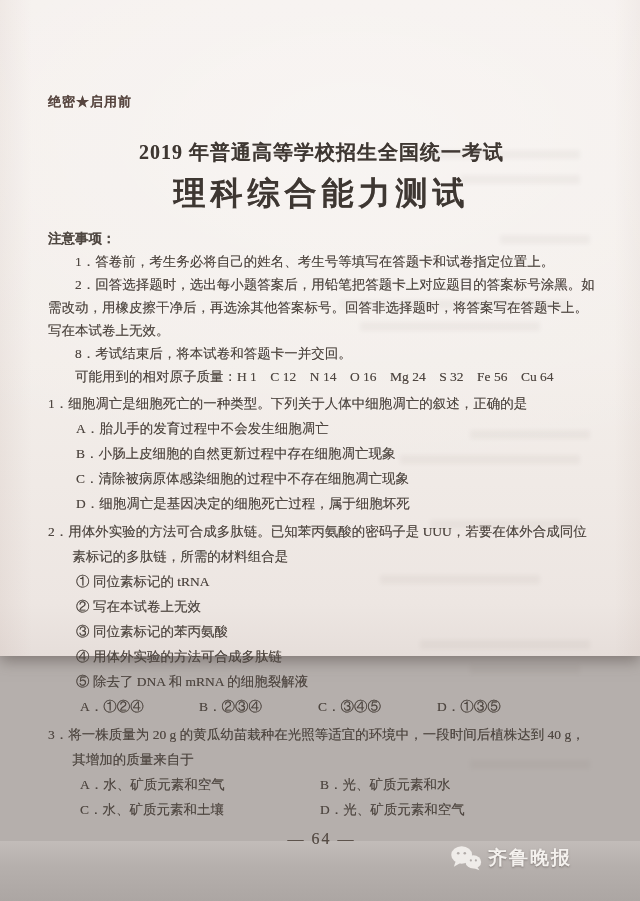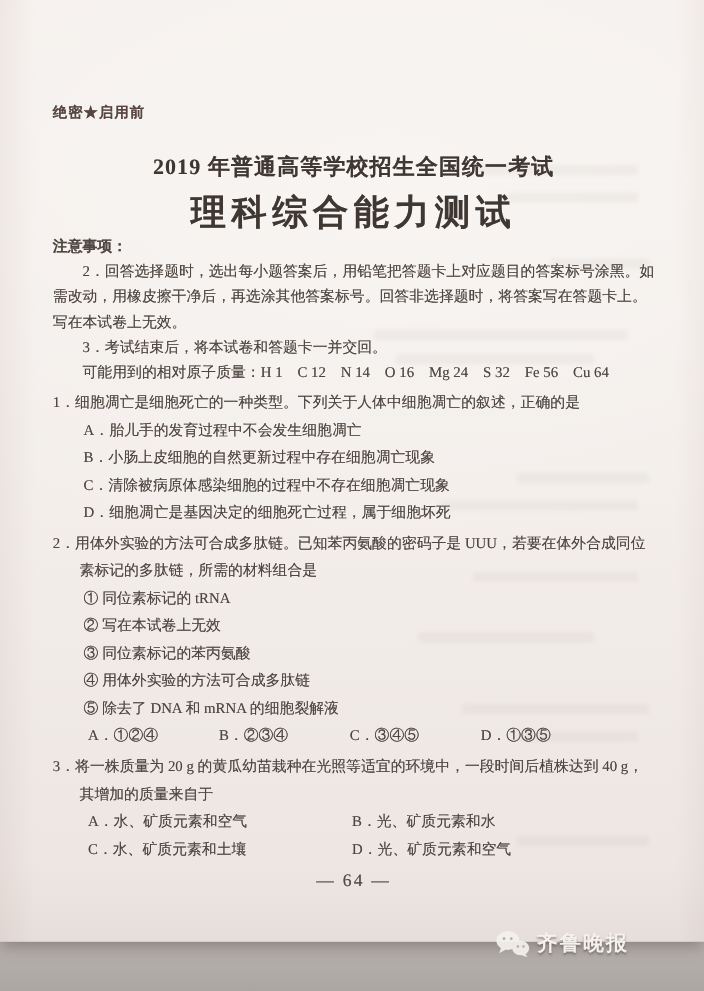--- a/index.html
+++ b/index.html
@@ -17,21 +17,21 @@
     color:var(--ink);
     position:relative;
   }
   .photo{position:absolute;inset:0;}
   
   .strip{
     position:absolute;left:0;right:0;bottom:0;height:60px;
     background:linear-gradient(180deg,#c2bcb9 0%,#b6b0ad 40%,#aca6a3 100%);
   }
   .paper{
-    position:absolute;top:0;left:0;width:640px;height:856px;
+    position:absolute;top:0;left:0;width:640px;height:656px;
     background:
       radial-gradient(900px 500px at 55% 20%, rgba(255,255,255,0.35), rgba(255,255,255,0) 70%),
       linear-gradient(90deg, rgba(165,135,125,0.10) 0%, rgba(165,135,125,0) 5%, rgba(165,135,125,0) 96%, rgba(165,135,125,0.08) 100%),
       linear-gradient(180deg,#f5f0ed 0%,#f3eeea 55%,#ede6e2 92%,#e6deda 100%);
     box-shadow:0 5px 14px rgba(80,70,66,0.5);
     padding:90px 45px 0 48px;
     font-size:13.5px;
     line-height:23px;
     text-shadow:0 0 .5px rgba(78,70,64,.55);
   }
@@ -40,21 +40,21 @@
   .bleed i{position:absolute;display:block;background:#6f6258;opacity:.055;filter:blur(2px);border-radius:2px;height:9px;}
   .secret{font-weight:bold;font-size:13px;color:#57453f;letter-spacing:1px;}
   h1.exam-title{
     font-size:20px;line-height:30px;margin-top:24px;text-align:center;
     font-weight:bold;color:var(--ink-dark);letter-spacing:1px;
   }
   h2.subject-title{
     font-size:32px;line-height:38px;margin-top:7px;text-align:center;
     font-weight:bold;color:var(--ink-dark);letter-spacing:5px;
   }
-  .notice{}
+  .notice{margin-top:15px;}
   .notice p{text-indent:2em;}
   .notice .heading{text-indent:0;font-weight:bold;}
   .section-heading{
     font-weight:bold;margin-top:2px;
     padding-left:2em;text-indent:-2em;
     color:var(--ink-dark);
   }
   .question{line-height:25px;}
   .question .stem{padding-left:1.8em;text-indent:-1.8em;margin-top:3px;}
   .opt,.sub-item{margin-left:28px;}
@@ -100,22 +100,23 @@
       <i style="top:760px;left:470px;width:120px"></i>
     </div>
 
     <div class="secret">绝密★启用前</div>
 
     <h1 class="exam-title">2019 年普通高等学校招生全国统一考试</h1>
     <h2 class="subject-title">理科综合能力测试</h2>
 
     <div class="notice">
       <p class="heading">注意事项：</p>
+      <p>1．答卷前，考生务必将自己的姓名、考生号等填写在答题卡和试卷指定位置上。</p>
       <p>2．回答选择题时，选出每小题答案后，用铅笔把答题卡上对应题目的答案标号涂黑。如需改动，用橡皮擦干净后，再选涂其他答案标号。回答非选择题时，将答案写在答题卡上。写在本试卷上无效。</p>
-      <p>3．考试结束后，将本试卷和答题卡一并交回。</p>
+      <p>8．考试结束后，将本试卷和答题卡一并交回。</p>
       <p>可能用到的相对原子质量：H 1　C 12　N 14　O 16　Mg 24　S 32　Fe 56　Cu 64</p>
     </div>
 
 
     <div class="question">
       <p class="stem">1．细胞凋亡是细胞死亡的一种类型。下列关于人体中细胞凋亡的叙述，正确的是</p>
       <p class="opt">A．胎儿手的发育过程中不会发生细胞凋亡</p>
       <p class="opt">B．小肠上皮细胞的自然更新过程中存在细胞凋亡现象</p>
       <p class="opt">C．清除被病原体感染细胞的过程中不存在细胞凋亡现象</p>
       <p class="opt">D．细胞凋亡是基因决定的细胞死亡过程，属于细胞坏死</p>

